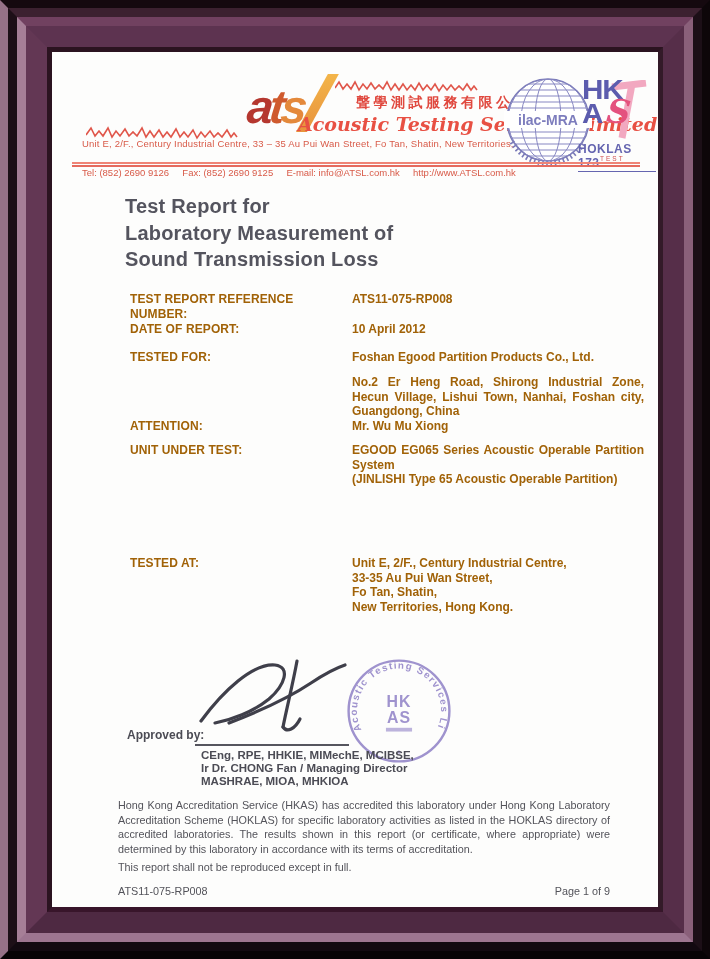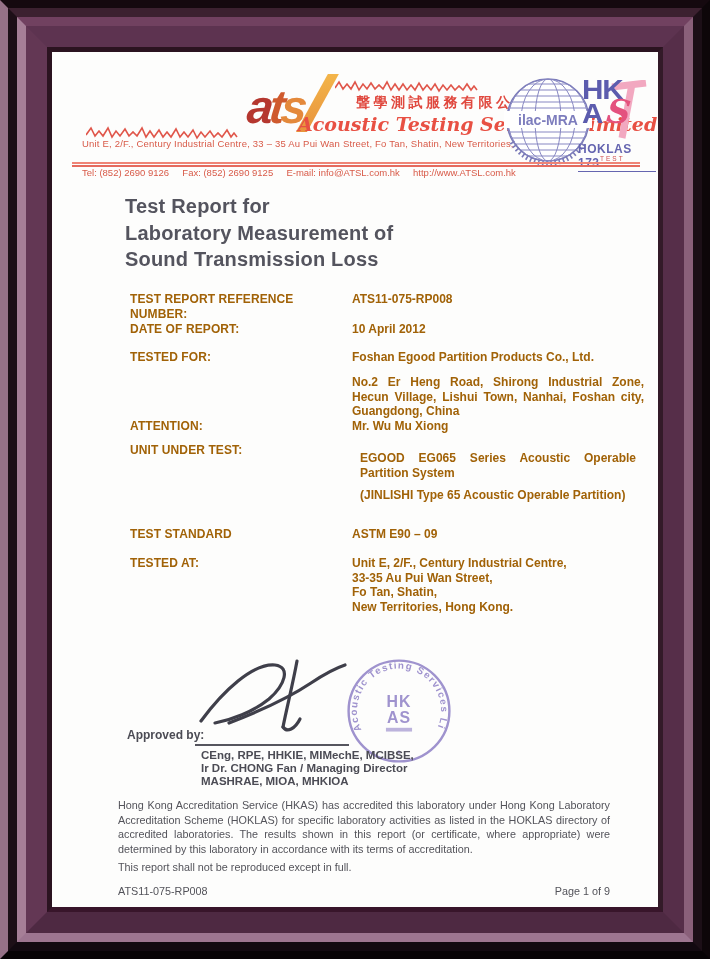--- a/index.html
+++ b/index.html
@@ -52,21 +52,21 @@
   .hkas-test { position:absolute; left:24px; top:77px; font-size:6.5px; color:#d05050;
                letter-spacing:2px; }
   
   .title { left:73px; top:141px; font-size:20px; font-weight:bold; color:#54545e;
            line-height:26.5px; letter-spacing:.2px; }
   .row { left:78px; display:flex; width:520px; font-size:12px; font-weight:bold;
          line-height:14.5px; color:#a16207; }
   .row .lbl { width:222px; flex:none; letter-spacing:.1px; }
   .row .val { width:292px; flex:none; }
   .just { text-align:justify; }
-  .just p { margin:8px; }
+  .just p { margin:0; }
   
   .approved { left:75px; top:676px; font-size:12px; font-weight:bold; }
   .sigline { left:143px; top:692px; width:154px; border-bottom:2px solid #55555e; }
   .signame { left:149px; top:697px; font-size:11.5px; font-weight:bold; line-height:13px; }
   .sig-svg { left:143px; top:603px; }
   .stamp { left:291px; top:603px; opacity:.82; }
   
   .foot-para { left:66px; top:746px; width:492px; font-size:10.8px; line-height:14.6px;
                color:#53535a; text-align:justify; }
   .foot-note { left:66px; top:809px; font-size:10.8px; color:#53535a; }
@@ -159,24 +159,20 @@
         <div class="lbl">ATTENTION:</div>
         <div class="val">Mr. Wu Mu Xiong</div>
       </div>
       <div class="abs row" style="top:391px">
         <div class="lbl">UNIT UNDER TEST:</div>
         <div class="val just">
           <p>EGOOD EG065 Series Acoustic Operable Partition System</p>
           <p>(JINLISHI Type 65 Acoustic Operable Partition)</p>
         </div>
       </div>
-      <div class="abs row" style="top:475px">
-        <div class="lbl">TEST STANDARD</div>
-        <div class="val">ASTM E90 – 09</div>
-      </div>
       <div class="abs row" style="top:504px">
         <div class="lbl">TESTED AT:</div>
         <div class="val">
           <div>Unit E, 2/F., Century Industrial Centre,</div>
           <div>33-35 Au Pui Wan Street,</div>
           <div>Fo Tan, Shatin,</div>
           <div>New Territories, Hong Kong.</div>
         </div>
       </div>
 

